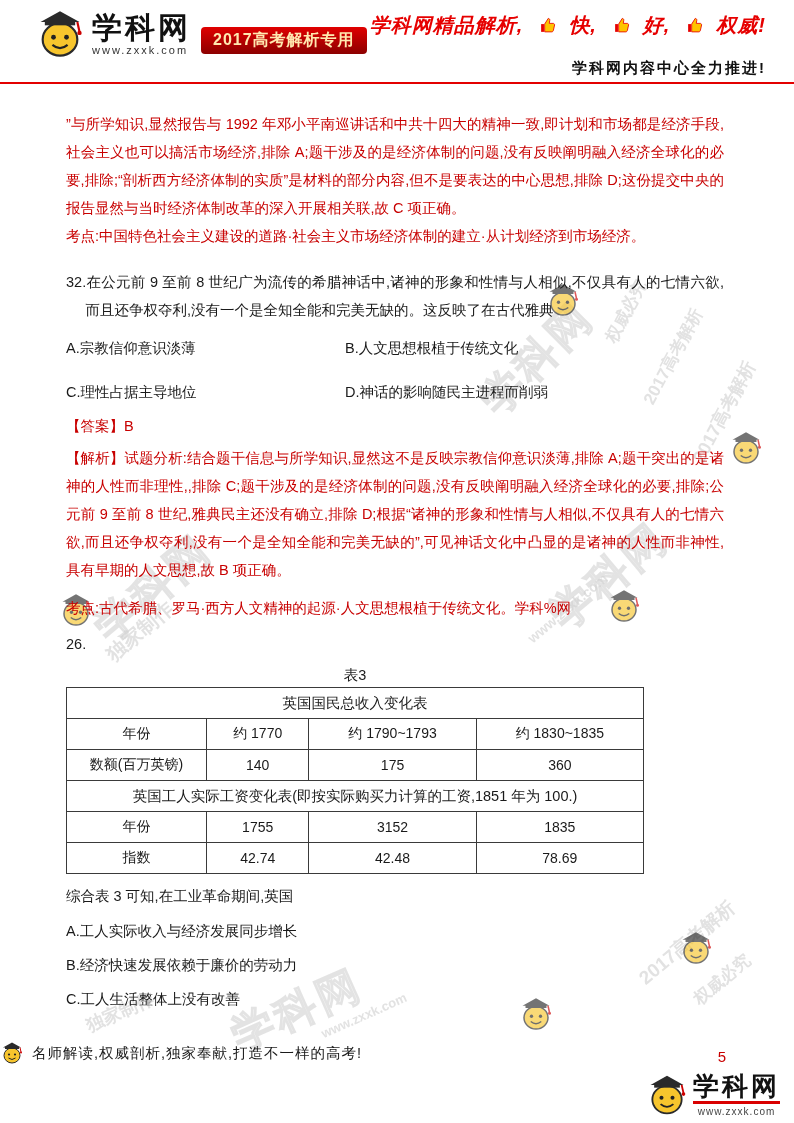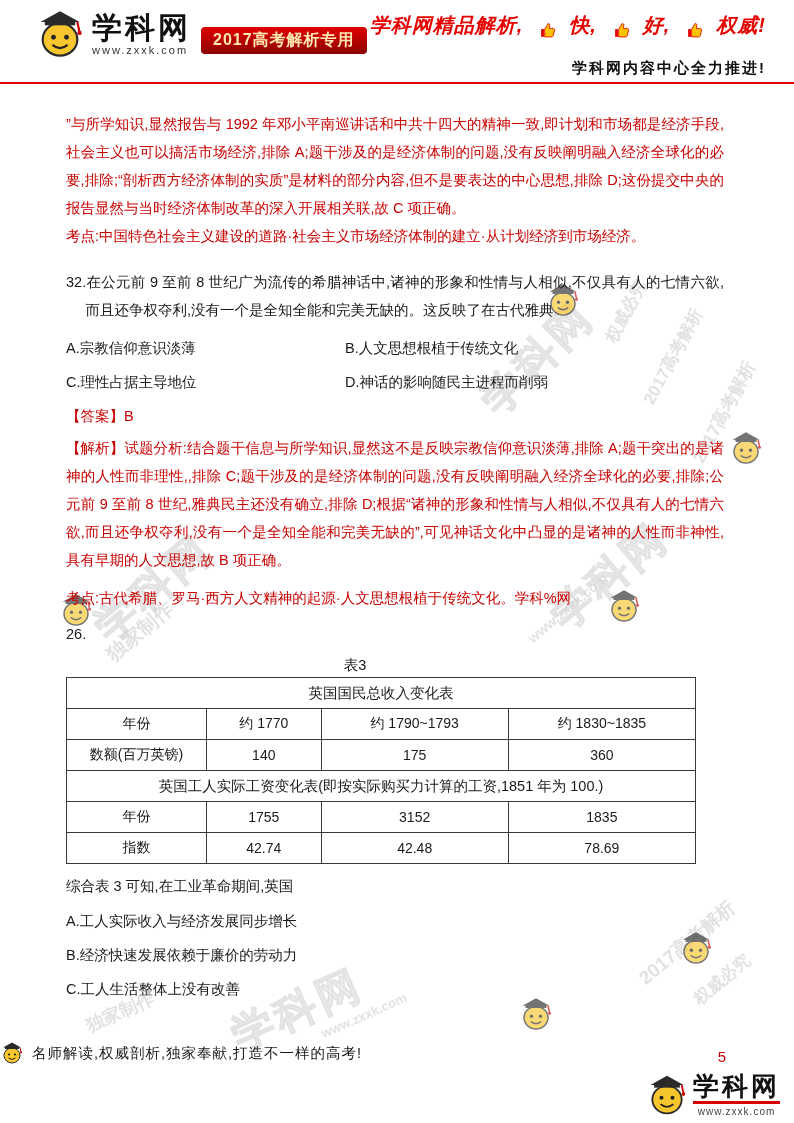--- a/index.html
+++ b/index.html
@@ -31,38 +31,38 @@
 
   
   .header { position:relative; z-index:2; display:flex; justify-content:space-between; align-items:flex-start; padding:8px 28px 4px 34px; }
   .logo-block { display:flex; align-items:center; }
   .logo-mascot { width:52px; height:52px; }
   .logo-text { margin-left:6px; }
   .logo-name { font-size:30px; font-weight:900; color:#111; letter-spacing:3px; line-height:32px; }
   .logo-url { font-size:11px; color:#333; letter-spacing:2px; }
   .badge { align-self:flex-end; margin:0 0 6px 10px; background:linear-gradient(#e00000,#8c0000); color:#ffe9b0; font-weight:bold; font-size:16px; padding:3px 12px; border-radius:4px; letter-spacing:1px; }
   .hdr-right { text-align:right; padding-top:4px; }
-  .slogan-red { color:#e60000; font-weight:bold; font-style:italic; font-size:20px; letter-spacing:1px; display:flex; align-items:flex-end; justify-content:flex-end; gap:12px; }
+  .slogan-red { color:#e60000; font-weight:bold; font-style:italic; font-size:20px; letter-spacing:1px; display:flex; align-items:center; justify-content:flex-end; gap:12px; }
   .thumb { width:17px; height:17px; margin:0 1px 0 4px; }
   .slogan-black { font-weight:bold; font-size:15px; color:#111; margin-top:20px; letter-spacing:2px; }
   .red-rule { position:relative; z-index:2; height:2px; background:#e30000; }
 
   
   .content { position:relative; z-index:2; padding:26px 70px 0 66px; }
   .para { font-size:14.5px; line-height:28px; text-align:justify; }
   .red { color:#c80000; }
   .black { color:#1a1a1a; }
   .stem { margin-top:18px; padding-left:1.35em; text-indent:-1.35em; }
-  .opt-grid { display:grid; grid-template-columns:279px 1fr; row-gap:10px; margin-top:12px; font-size:14.5px; line-height:24px; color:#1a1a1a; }
+  .opt-grid { display:grid; grid-template-columns:279px 1fr; row-gap:20px; margin-top:12px; font-size:14.5px; line-height:24px; color:#1a1a1a; }
   .answer { margin-top:8px; }
   .analysis { margin-top:4px; }
   .kaodian-2 { margin-top:10px; }
   .qnum { margin-top:8px; }
   .tbl-caption { margin-top:8px; width:578px; text-align:center; font-size:14.5px; color:#1a1a1a; }
-  .exam-table { border-collapse:collapse; width:630px; margin-top:2px; font-size:14px; color:#1a1a1a; background:#fff; }
+  .exam-table { border-collapse:collapse; width:578px; margin-top:2px; font-size:14px; color:#1a1a1a; background:#fff; }
   .exam-table td { border:1px solid #3a3a3a; text-align:center; height:31px; padding:2px 6px; }
   .exam-table col.c1 { width:140px; }
   .tbl-title { font-size:14.5px; }
   .stem33 { margin-top:8px; }
   .opt-line { margin-top:8px; font-size:14.5px; line-height:26px; }
 
   
   .footer { position:absolute; z-index:2; left:0; right:0; bottom:58px; display:flex; align-items:center; justify-content:flex-start; gap:8px; }
   .footer-mascot { width:24px; height:24px; }
   .footer-slogan { font-size:14.5px; color:#1a1a1a; letter-spacing:1px; }

